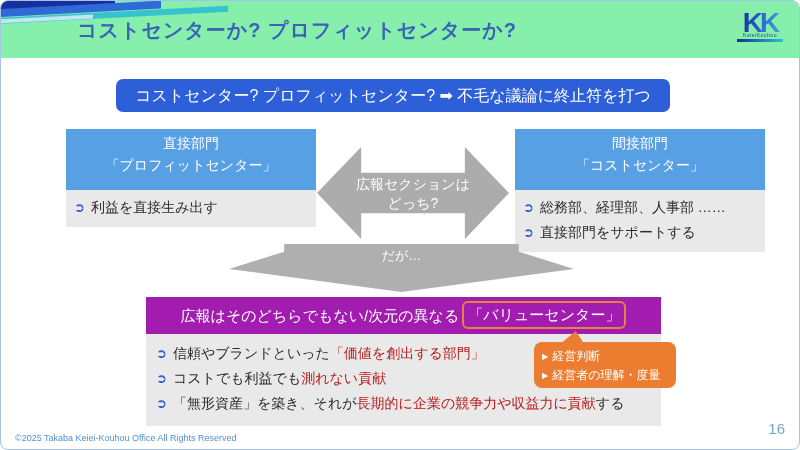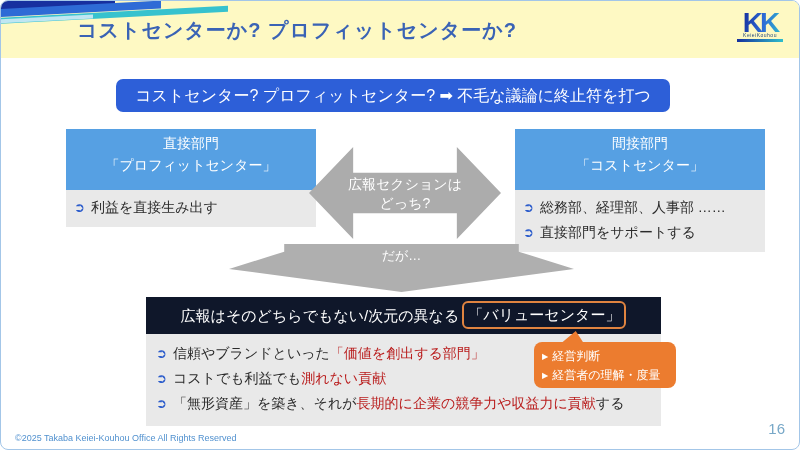--- a/index.html
+++ b/index.html
@@ -1,20 +1,20 @@
 <!DOCTYPE html>
 <html><head>
 <meta charset="utf-8">
 <style>
   html,body{margin:0;padding:0;background:#fff;}
   body{width:800px;height:450px;position:relative;font-family:"Liberation Sans","DejaVu Sans",sans-serif;}
   .page{position:absolute;left:0;top:0;width:800px;height:450px;box-sizing:border-box;
         border:1px solid #A3C6E8;border-radius:8px;background:#fff;overflow:hidden;}
   
-  .titlebar{position:absolute;left:0;top:0;width:100%;height:57px;background:#fef9c3;}
+  .titlebar{position:absolute;left:0;top:0;width:100%;height:57px;background:#86efac;}
   .slide-title{position:absolute;left:76px;top:16px;font-size:20px;font-weight:700;color:#3A63B5;letter-spacing:1px;}
   
   .deco{position:absolute;top:0;left:0;width:245px;height:26px;overflow:hidden;}
   .deco i{position:absolute;display:block;transform:skewY(-3deg);}
   .d1{left:-8px;top:-3px;width:122px;height:10px;background:#17309F;}
   .d2{left:-8px;top:4px;width:168px;height:8px;background:#2E6BD6;}
   .d3{left:-8px;top:11px;width:235px;height:6px;background:#37C2CE;}
   .d4{left:-8px;top:16px;width:100px;height:4px;background:#BFE6F2;}
   
   .logo{position:absolute;right:10px;top:12px;width:58px;text-align:center;}
@@ -28,30 +28,30 @@
           background:#2D5FD8;color:#fff;font-size:16px;font-weight:500;text-align:center;line-height:33px;}
   
   .sbox{position:absolute;width:250px;top:128px;}
   .sbox-left{left:65px;}  .sbox-right{left:514px;}
   .sbox-head{height:61px;background:#56A0E3;color:#fff;font-size:14px;text-align:center;
              line-height:22px;padding-top:3px;box-sizing:border-box;font-weight:500;}
   .sbox-body{background:#E9E9E9;padding:5px 8px 7px 8px;}
   .li{font-size:14px;color:#2B2B2B;line-height:25px;white-space:nowrap;font-weight:500;}
   .blt{color:#2A5BCB;font-size:13px;margin-right:6px;font-weight:700;}
   
-  .darrow{position:absolute;left:308px;top:146px;width:192px;height:92px;background:#ACACAC;
+  .darrow{position:absolute;left:316px;top:146px;width:192px;height:92px;background:#ACACAC;
           clip-path:polygon(0 50%,23% 0,23% 28%,77% 28%,77% 0,100% 50%,77% 100%,77% 72%,23% 72%,23% 100%);
           color:#fff;text-align:center;font-size:14px;line-height:19px;box-sizing:border-box;padding-top:28px;font-weight:500;}
   
   .varrow{position:absolute;left:228px;top:243px;width:345px;height:48px;background:#AFAFAF;
           clip-path:polygon(0 52%,16% 16%,16% 0,84% 0,84% 16%,100% 52%,50% 100%);
           color:#fff;text-align:center;font-size:13px;line-height:16px;box-sizing:border-box;padding-top:4px;font-weight:500;}
   
   .bbox{position:absolute;left:145px;top:296px;width:515px;}
-  .bbox-head{height:37px;background:#0f172a;color:#fff;font-size:15px;text-align:center;line-height:37px;font-weight:500;}
+  .bbox-head{height:37px;background:#a21caf;color:#fff;font-size:15px;text-align:center;line-height:37px;font-weight:500;}
   .boxed{display:inline-block;border:2px solid #E08440;border-radius:6px;padding:0 4px;margin-left:3px;line-height:24px;vertical-align:1px;}
   .bbox-body{background:#E9E9E9;padding:7px 10px 10px 10px;}
   .hl{color:#b91c1c;}
   
   .callout{position:absolute;left:533px;top:341px;width:142px;height:46px;background:#EC7C2F;border-radius:8px;
            box-sizing:border-box;padding:5px 8px;}
   .callout::before{content:"";position:absolute;top:-11px;left:30px;width:0;height:0;
            border-left:8px solid transparent;border-right:16px solid transparent;
            border-bottom:13px solid #EC7C2F;transform:skewX(-30deg);}
   .co-li{color:#fff;font-size:12px;line-height:18px;white-space:nowrap;font-weight:500;}

